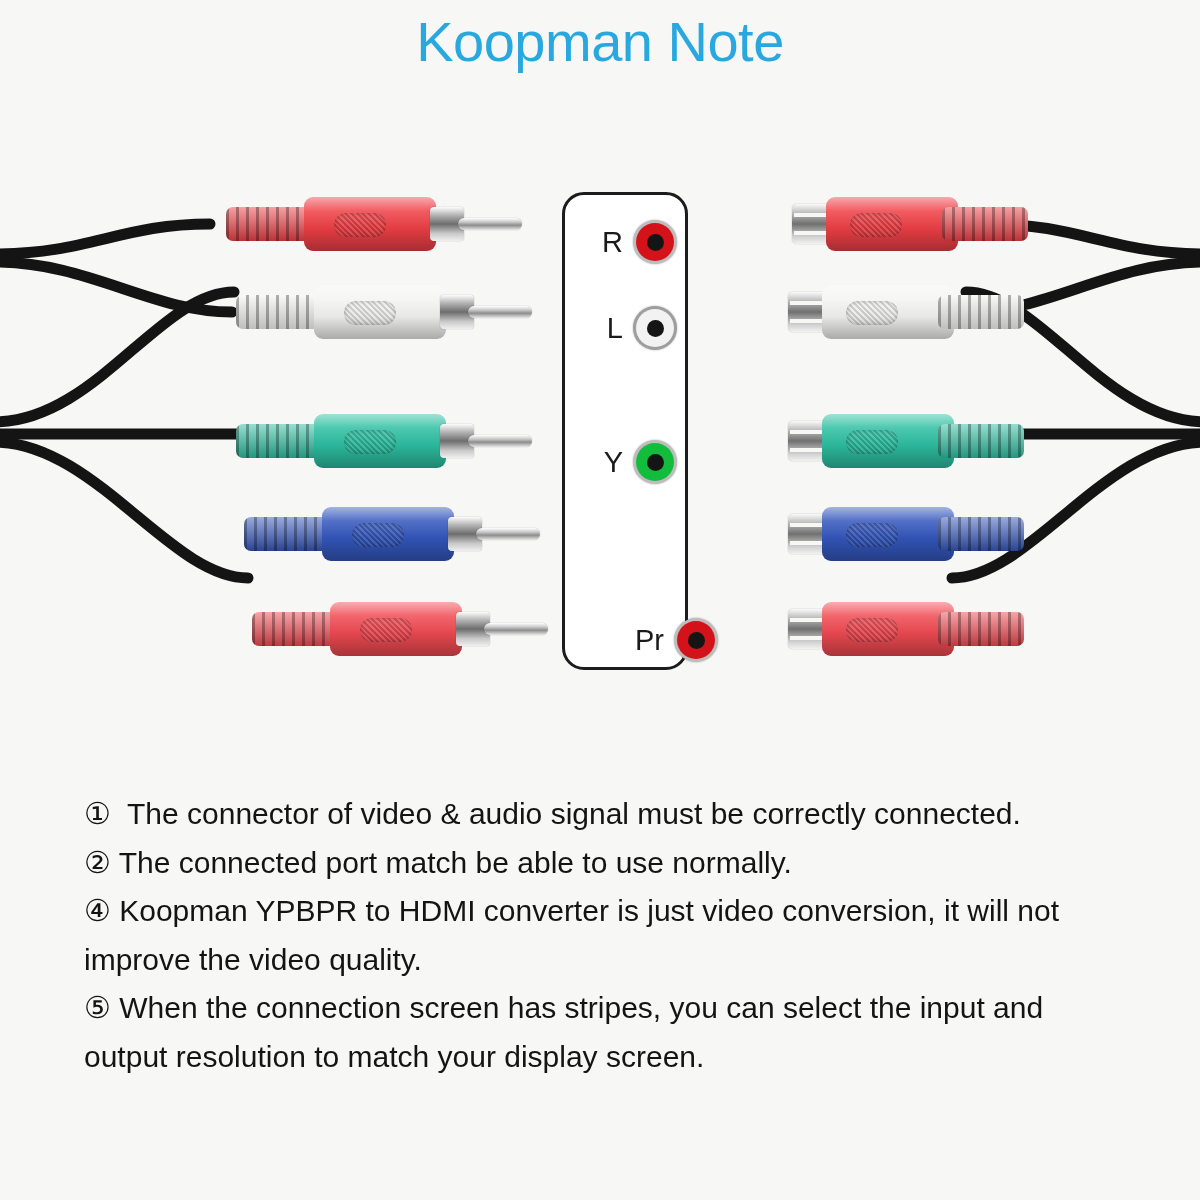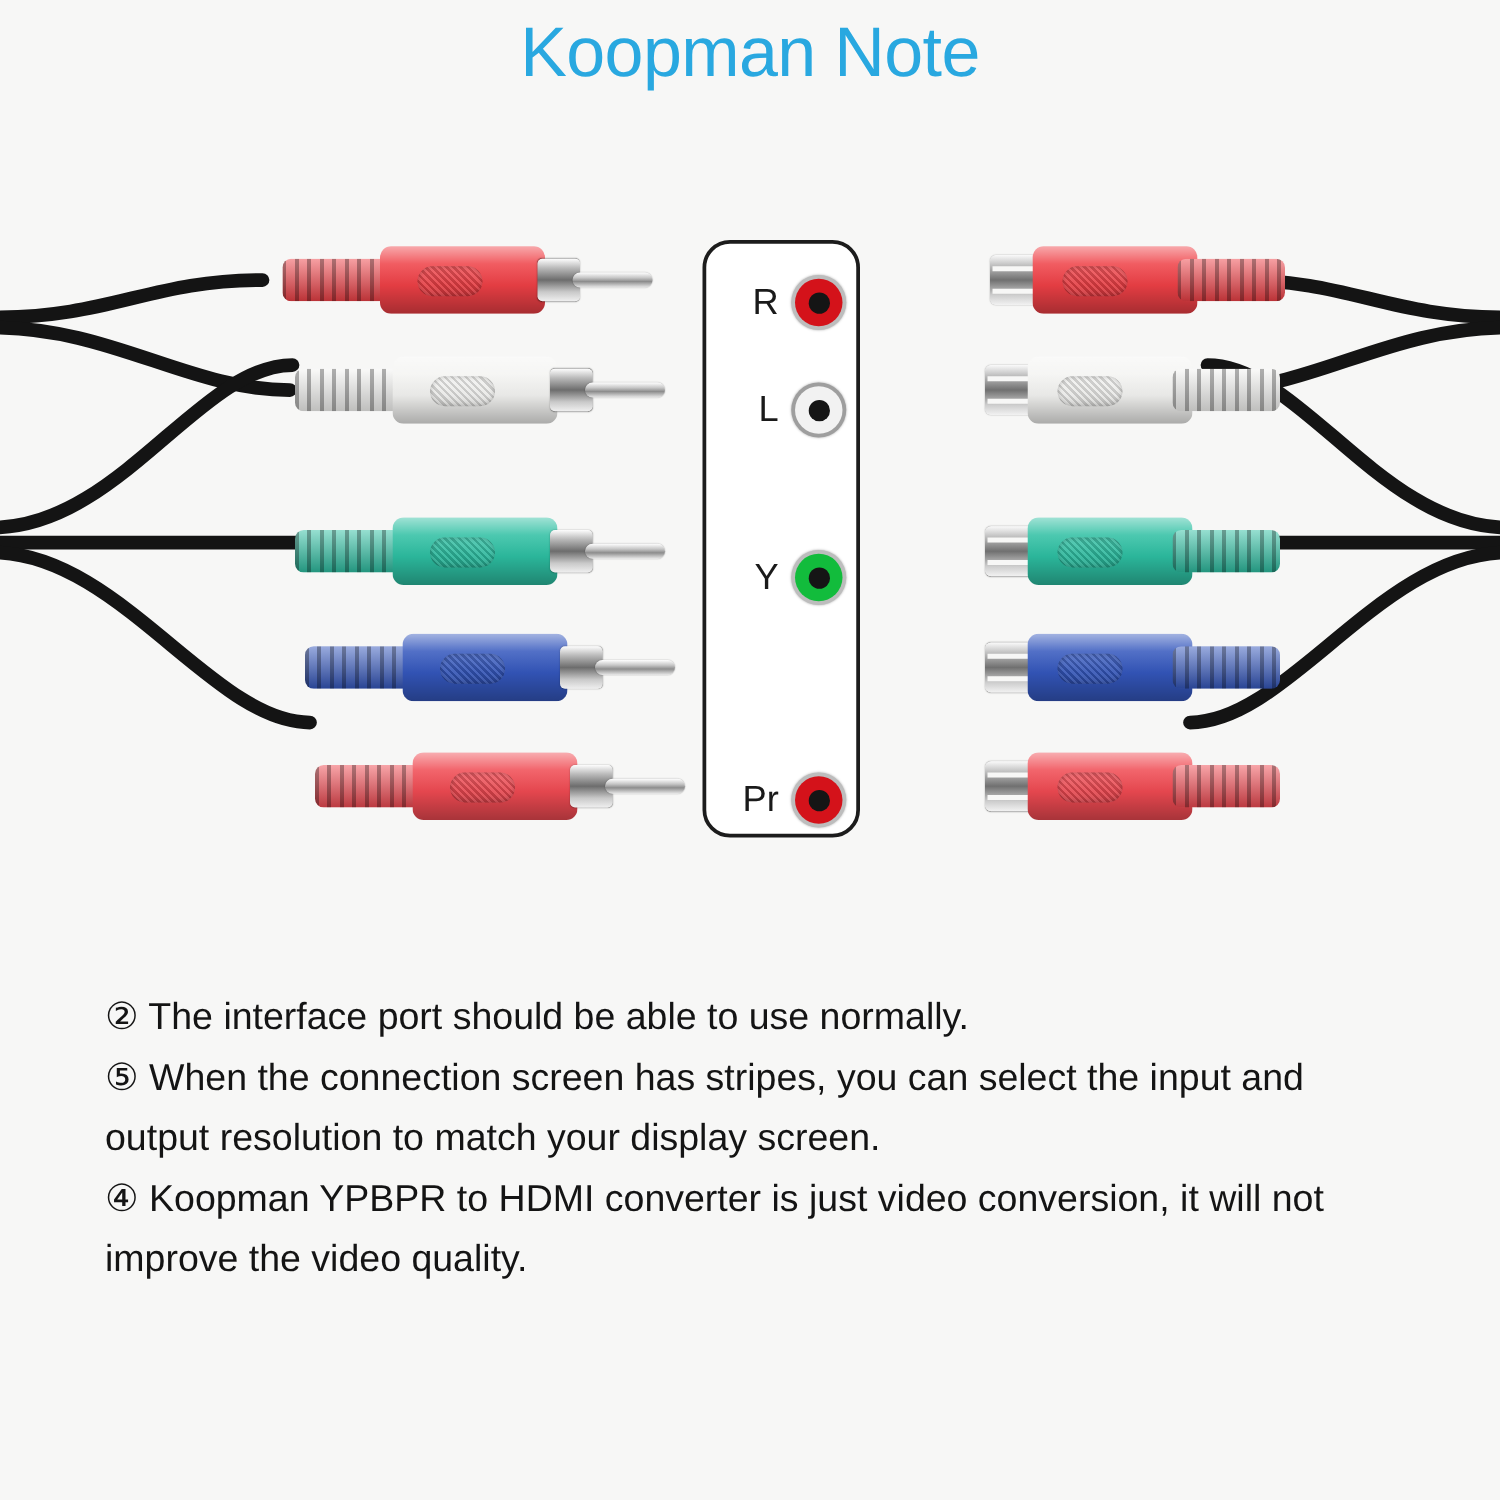--- a/index.html
+++ b/index.html
@@ -299,25 +299,26 @@
       <span class="jack" style="--jc:#d4121a;"></span>
     </div>
     <div class="jack-row" style="top:106px;">
       <span class="jack-label">L</span>
       <span class="jack white"></span>
     </div>
     <div class="jack-row" style="top:240px;">
       <span class="jack-label">Y</span>
       <span class="jack" style="--jc:#12bc3c;"></span>
     </div>
-    <div class="jack-row" style="top:418px;">
+    <div class="jack-row" style="top:418px;margin-left:41px;">
       <span class="jack-label">Pr</span>
       <span class="jack" style="--jc:#d4121a;"></span>
     </div>
   </div>
 
 </div>
 
 <div class="notes">
-  <p class="note">② The interface port should be able to use normally.</p>
+  <p class="note">①  The connector of video &amp; audio signal must be correctly connected.</p>
+  <p class="note">② The connected port match be able to use normally.</p>
+  <p class="note">④ Koopman YPBPR to HDMI converter is just video conversion, it will not improve the video quality.</p>
   <p class="note">⑤ When the connection screen has stripes, you can select the input and output resolution to match your display screen.</p>
-  <p class="note">④ Koopman YPBPR to HDMI converter is just video conversion, it will not improve the video quality.</p>
 </div>
 
 </body></html>

